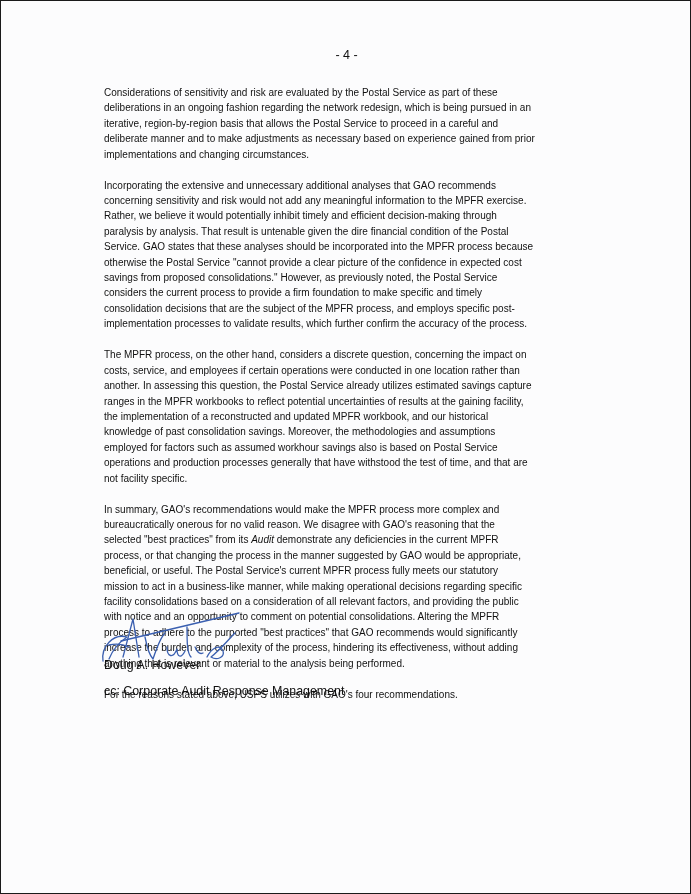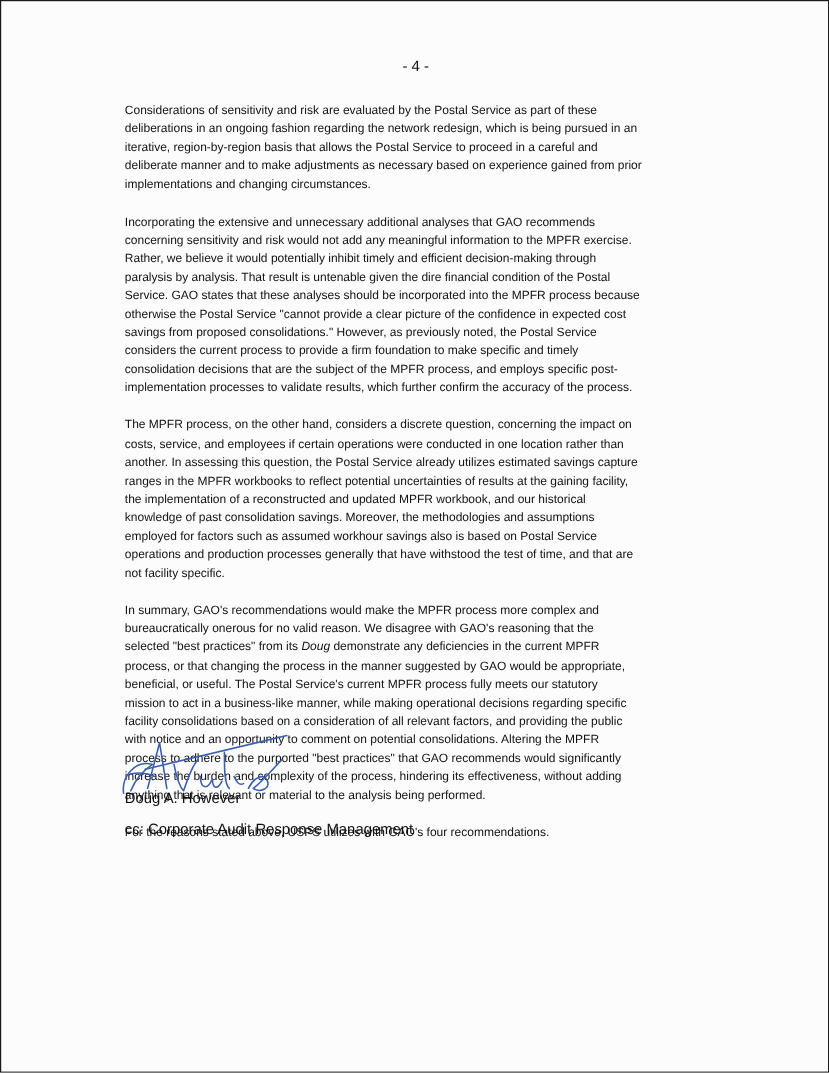--- a/index.html
+++ b/index.html
@@ -100,21 +100,21 @@
 costs, service, and employees if certain operations were conducted in one location rather than
 another.  In assessing this question, the Postal Service already utilizes estimated savings capture
 ranges in the MPFR workbooks to reflect potential uncertainties of results at the gaining facility,
 the implementation of a reconstructed and updated MPFR workbook, and our historical
 knowledge of past consolidation savings.  Moreover, the methodologies and assumptions
 employed for factors such as assumed workhour savings also is based on Postal Service
 operations and production processes generally that have withstood the test of time, and that are
 not facility specific.</p>
     <p class="para"><span>In summary, GAO's recommendations would make the MPFR process more complex and
 bureaucratically onerous for no valid reason.  We disagree with GAO's reasoning that the
-selected "best practices" from its </span><em>Doug</em><span> demonstrate any deficiencies in the current MPFR
+selected "best practices" from its </span><em>Audit</em><span> demonstrate any deficiencies in the current MPFR
 process, or that changing the process in the manner suggested by GAO would be appropriate,
 beneficial, or useful.  The Postal Service's current MPFR process fully meets our statutory
 mission to act in a business-like manner, while making operational decisions regarding specific
 facility consolidations based on a consideration of all relevant factors, and providing the public
 with notice and an opportunity to comment on potential consolidations.  Altering the MPFR
 process to adhere to the purported "best practices" that GAO recommends would significantly
 increase the burden and complexity of the process, hindering its effectiveness, without adding
 anything that is relevant or material to the analysis being performed.</span></p>
     <p class="closing">For the reasons stated above, USPS utilizes with GAO's four recommendations.</p>
   </div>

